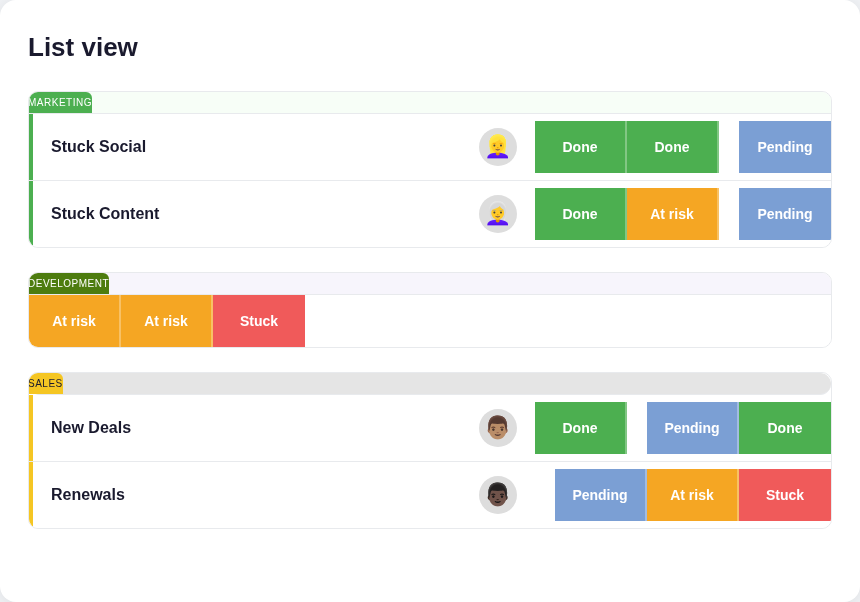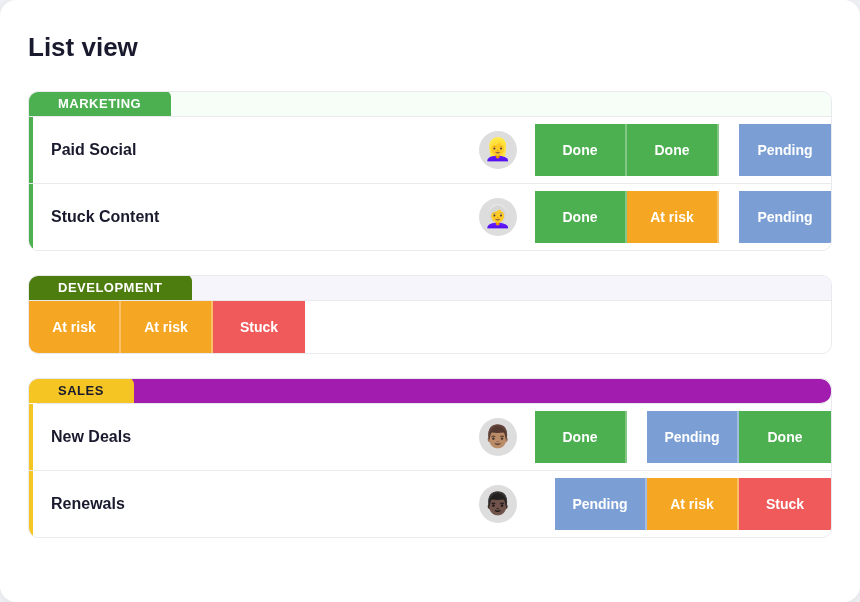--- a/index.html
+++ b/index.html
@@ -27,23 +27,23 @@
     }
     .group {
       margin-bottom: 24px;
       border: 1.5px solid #e8eaed;
       border-radius: 10px;
       overflow: hidden;
     }
     .group-header {
       display: inline-block;
       color: #fff;
-      font-weight: 700;
-      font-size: 13px;
-      padding: 5px 30px;
+      font-weight: 400;
+      font-size: 10px;
+      padding: 5px 0;
       border-radius: 6px 6px 0 0;
       letter-spacing: 0.5px;
       margin-left: -1px;
       margin-top: -1px;
       position: relative;
     }
     .group-header-wrap {
       padding: 0;
       border-bottom: 1.5px solid #e8eaed;
     }
@@ -107,33 +107,33 @@
     .group-development .row-left { border-left-color: #7c5cbf; }
     .group-sales .row-left { border-left-color: #f5c623; }
 
     
     .bg-marketing { background: #4caf50; }
     .bg-development { background: #4d7c0f; }
     .bg-sales { background: #f5c623; color: #1a1a2e !important; }
 
     .group-header-wrap-marketing { background: #f7fef7; }
     .group-header-wrap-development { background: #f7f5fc; }
-    .group-header-wrap-sales { background: #a21caf; border-radius: 11px; }
+    .group-header-wrap-sales { background: #e5e5e5; border-radius: 11px; }
   </style>
 </head>
 <body>
 
 <div class="card">
   <div class="page-title">List view</div>
   <div id="groups-container">
       <div class="group group-marketing">
         <div class="group-header-wrap group-header-wrap-marketing"><span class="group-header bg-marketing">MARKETING</span></div>
         <div class="row">
           <div class="row-left group-marketing">
-            <span class="row-label">Paid Social</span>
+            <span class="row-label">Stuck Social</span>
             <div class="avatar">👱‍♀️</div>
           </div>
           <div class="status-cells">
             <div class="status-cell status-done">Done</div>
             <div class="status-cell status-done">Done</div>
             <div class="status-cell status-pending">Pending</div>
           </div>
         </div>
         <div class="row">
           <div class="row-left group-marketing">

